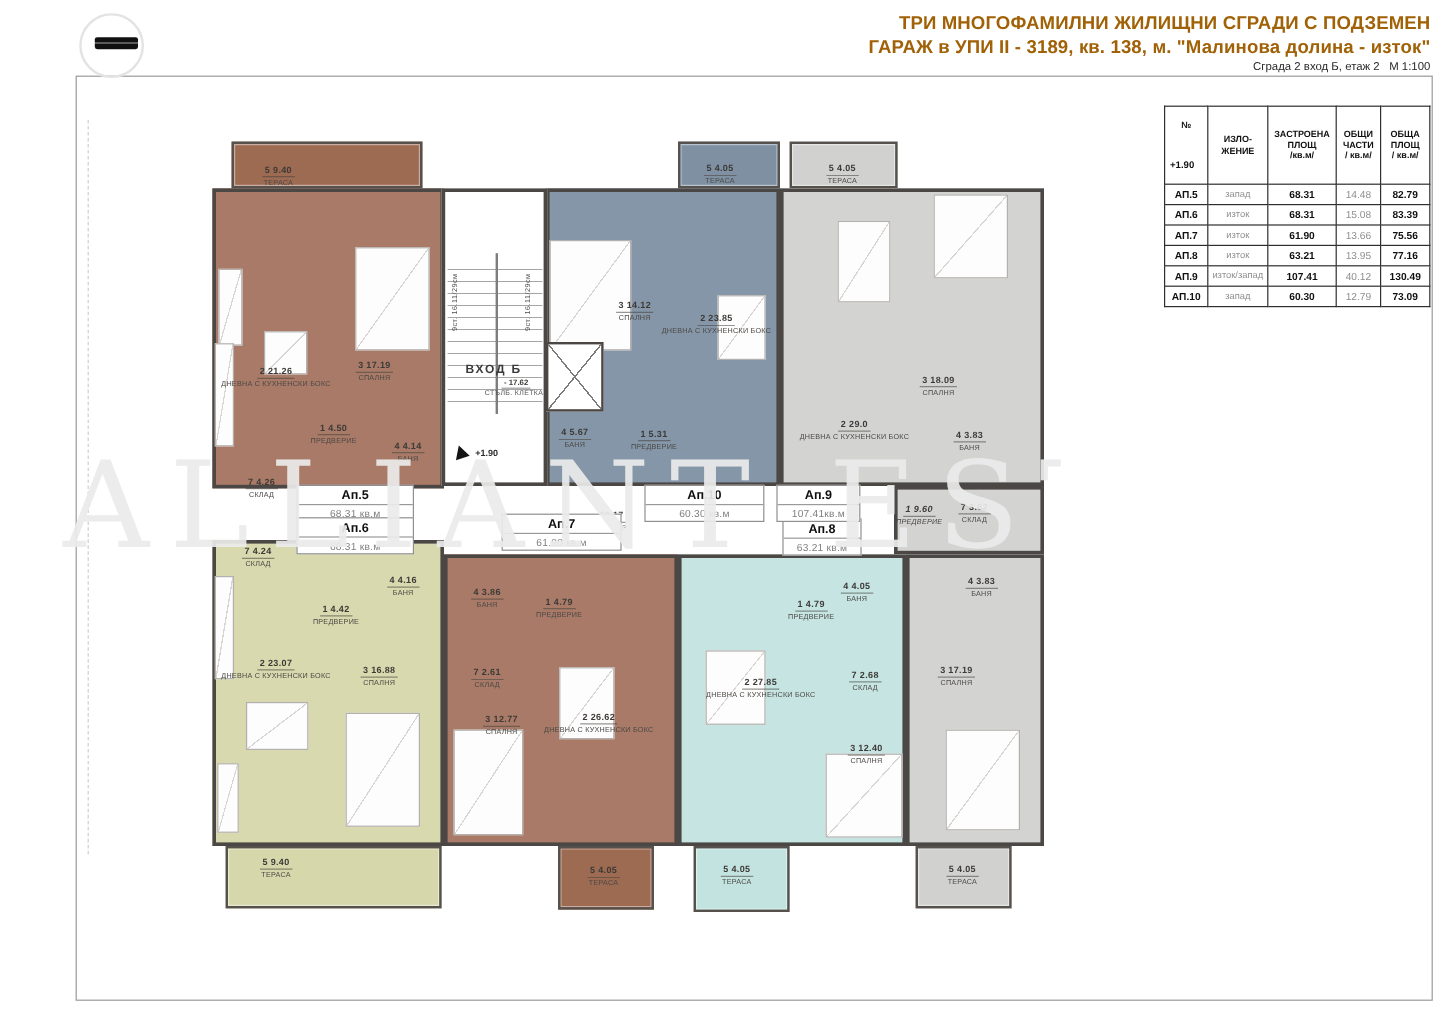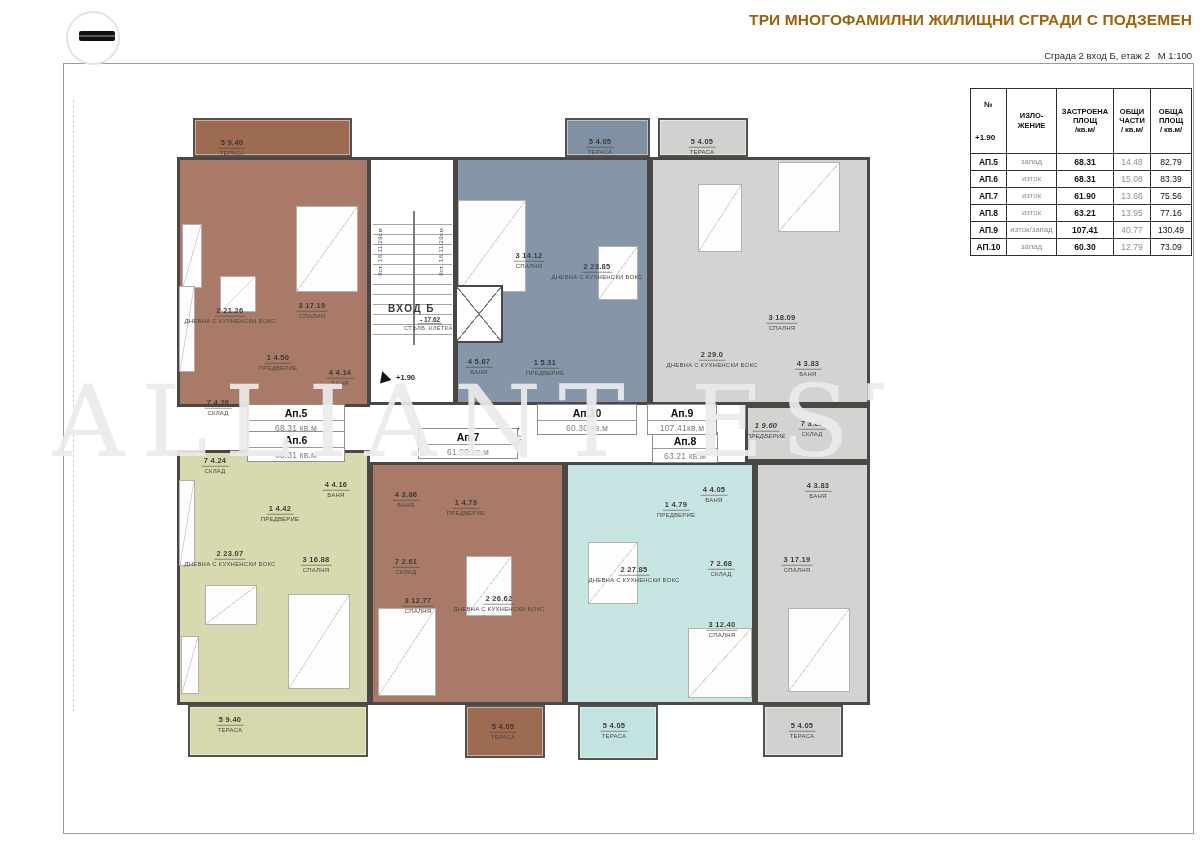--- a/index.html
+++ b/index.html
@@ -54,30 +54,31 @@
   .area-table th{font-size:7.5px;font-weight:bold;white-space:pre-line;line-height:1.25;height:52px;}
   .area-table td{font-size:8.5px;height:16px;}
   .col-no{width:36px;} .col-exp{width:50px;} .col-built{width:57px;} .col-com{width:37px;} .col-tot{width:41px;}
   .th-no{position:relative;}
   .th-no .no-sym{display:block;margin-top:2px;}
   .th-no .lvl{display:block;text-align:left;padding-left:3px;margin-top:14px;font-size:8px;}
   td.c-no{font-weight:bold;color:#101010;}
   td.c-exp{color:#8f8f8f;font-size:7.8px;}
   td.c-b{font-weight:bold;color:#101010;}
   td.c-c{color:#8f8f8f;}
-  td.c-t{font-weight:normal;color:#101010;}
+  td.c-t{font-weight:bold;color:#101010;}
 </style>
 </head>
 <body>
 
 <div class="frame"></div>
 <div class="logo-circle"></div>
 <div class="logo-bar"></div>
 <div class="title">
   <div>ТРИ МНОГОФАМИЛНИ ЖИЛИЩНИ СГРАДИ С ПОДЗЕМЕН</div>
+  <div>ГАРАЖ в УПИ II - 3189, кв. 138, м. "Малинова долина - изток"</div>
 </div>
 <div class="subtitle">Сграда 2 вход Б, етаж 2   М 1:100</div>
 
 <div id="plan">
   <div class="dash-line"></div>
 
   <div class="core"></div>
   <div class="stairs"></div>
   <div class="stair-steps" style="left:377px;top:228px;">9ст. 16.11/29см</div>
   <div class="stair-steps" style="left:438px;top:228px;">9ст. 16.11/29см</div>
@@ -243,21 +244,21 @@
         <td class="c-no">АП.8</td>
         <td class="c-exp">изток</td>
         <td class="c-b">63.21</td>
         <td class="c-c">13.95</td>
         <td class="c-t">77.16</td>
       </tr>
       <tr>
         <td class="c-no">АП.9</td>
         <td class="c-exp">изток/запад</td>
         <td class="c-b">107.41</td>
-        <td class="c-c">40.77</td>
+        <td class="c-c">40.12</td>
         <td class="c-t">130.49</td>
       </tr>
       <tr>
         <td class="c-no">АП.10</td>
         <td class="c-exp">запад</td>
         <td class="c-b">60.30</td>
         <td class="c-c">12.79</td>
         <td class="c-t">73.09</td>
       </tr>
     </tbody>

